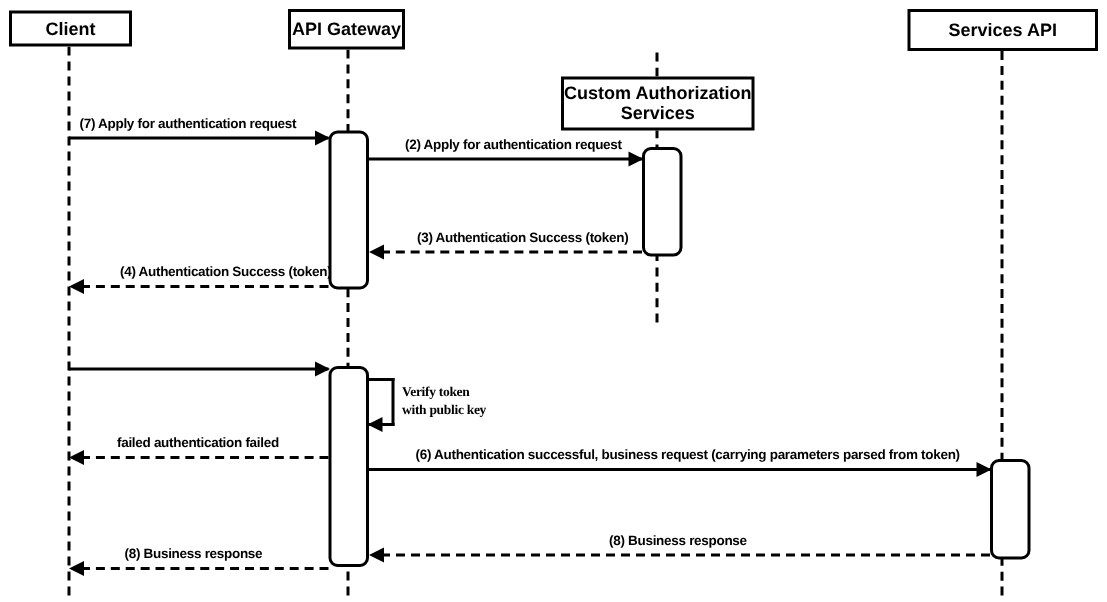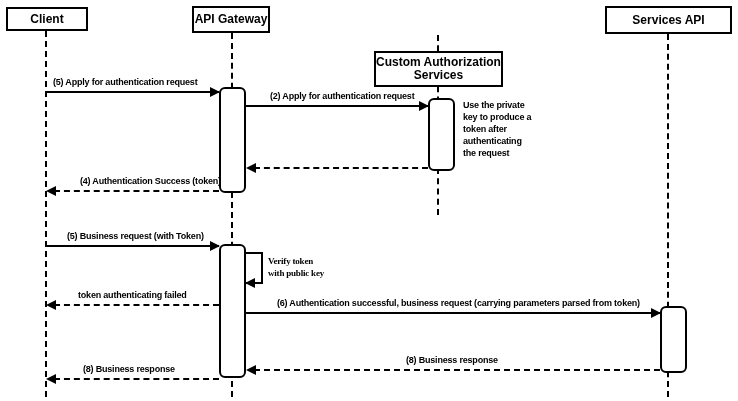--- a/index.html
+++ b/index.html
@@ -87,51 +87,46 @@
   <div class="participant" style="left:6px;top:7px;width:82px;height:24px;">Client</div>
   <div class="participant" style="left:192px;top:6px;width:78px;height:27px;">API Gateway</div>
   <div class="participant" style="left:374px;top:5px;width:129px;height:36px;margin-top:46px;">Custom Authorization Services</div>
   <div class="participant" style="left:605px;top:6px;width:127px;height:28px;">Services API</div>
 
   <div class="activation" style="left:219px;top:87px;width:27px;height:106px;"></div>
   <div class="activation" style="left:428px;top:98px;width:27px;height:73px;"></div>
   <div class="activation" style="left:219px;top:244px;width:27px;height:134px;"></div>
   <div class="activation" style="left:660px;top:306px;width:27px;height:67px;"></div>
 
-  <div class="msg-label" style="left:53px;top:77px;">(5) Apply for authentication request</div>
+  <div class="msg-label" style="left:53px;top:77px;">(7) Apply for authentication request</div>
   <div class="msg-line" style="left:46px;top:91px;width:173px;"></div>
   <div class="ah r" style="left:210px;top:87px;"></div>
 
   <div class="msg-label" style="left:270px;top:91px;">(2) Apply for authentication request</div>
   <div class="msg-line" style="left:246px;top:105px;width:182px;"></div>
   <div class="ah r" style="left:419px;top:101px;"></div>
 
-  <div class="note-text" style="left:463px;top:99px;width:95px;">Use the private
-key to produce a
-token after
-authenticating
-the request</div>
 
+  <div class="msg-label" style="left:278px;top:153px;">(3) Authentication Success (token)</div>
   <div class="msg-line dashed" style="left:254px;top:167px;width:174px;"></div>
   <div class="ah l" style="left:246px;top:163px;"></div>
 
   <div class="msg-label" style="left:48px;top:176px;padding-left:32px;">(4) Authentication Success (token)</div>
   <div class="msg-line dashed" style="left:54px;top:190px;width:165px;"></div>
   <div class="ah l" style="left:46px;top:186px;"></div>
 
-  <div class="msg-label" style="left:67px;top:231px;">(5) Business request (with Token)</div>
   <div class="msg-line" style="left:46px;top:245px;width:173px;"></div>
   <div class="ah r" style="left:210px;top:241px;"></div>
 
   <div class="self-loop" style="left:245px;top:252px;width:18px;height:32px;"></div>
   <div class="ah l" style="left:245px;top:278px;"></div>
   <div class="msg-label multiline" style="left:268px;top:255px;">Verify token
 with public key</div>
 
-  <div class="msg-label" style="left:78px;top:290px;">token authenticating failed</div>
+  <div class="msg-label" style="left:78px;top:290px;">failed authentication failed</div>
   <div class="msg-line dashed" style="left:54px;top:304px;width:165px;"></div>
   <div class="ah l" style="left:46px;top:300px;"></div>
 
   <div class="msg-label" style="left:277px;top:298px;">(6) Authentication successful, business request (carrying parameters parsed from token)</div>
   <div class="msg-line" style="left:246px;top:312px;width:414px;"></div>
   <div class="ah r" style="left:651px;top:308px;"></div>
 
   <div class="msg-label" style="left:406px;top:355px;">(8) Business response</div>
   <div class="msg-line dashed" style="left:254px;top:369px;width:406px;"></div>
   <div class="ah l" style="left:246px;top:365px;"></div>

